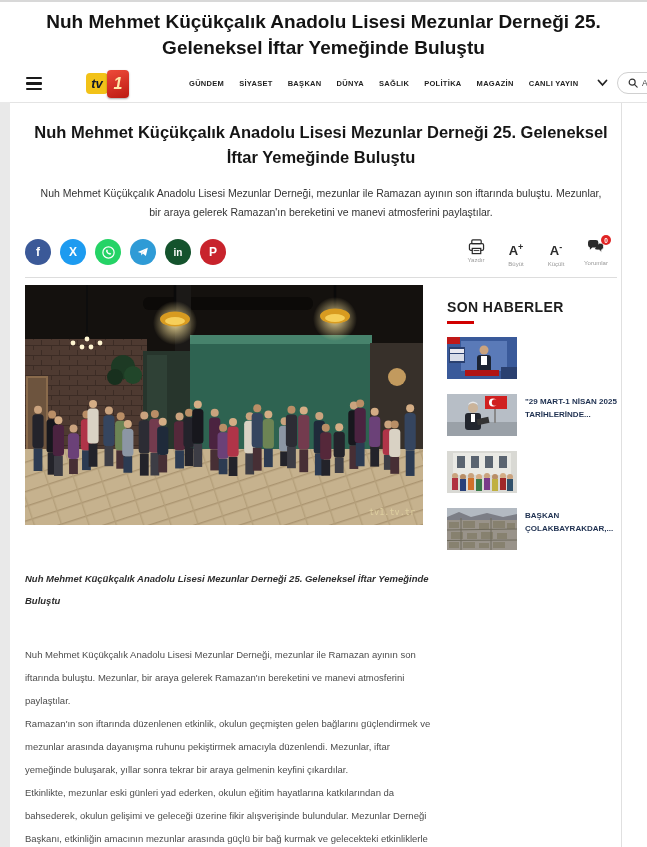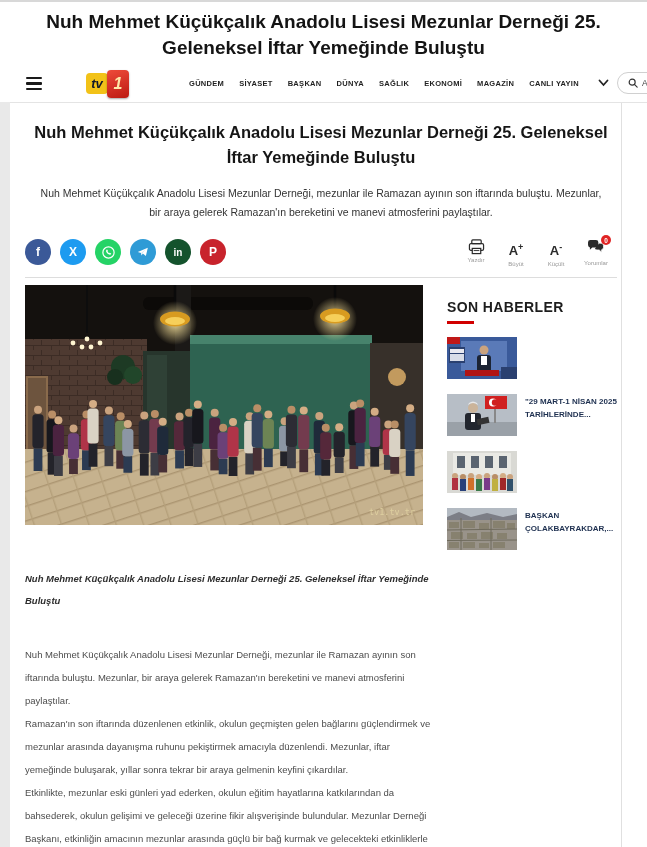--- a/index.html
+++ b/index.html
@@ -151,21 +151,21 @@
   <div class="logo">
     <div class="logo-tv">tv</div>
     <div class="logo-1">1</div>
   </div>
   <nav class="nav">
     <span class="nav-item">GÜNDEM</span>
     <span class="nav-item">SİYASET</span>
     <span class="nav-item">BAŞKAN</span>
     <span class="nav-item">DÜNYA</span>
     <span class="nav-item">SAĞLIK</span>
-    <span class="nav-item">EKONOMİ</span>
+    <span class="nav-item">POLİTİKA</span>
     <span class="nav-item">MAGAZİN</span>
     <span class="nav-item">CANLI YAYIN</span>
     <span class="nav-chevron">
       <svg width="11" height="8" viewBox="0 0 11 8">
           <path d="M1.5 1.5 L5.5 6 L9.5 1.5" fill="none" stroke="#222" stroke-width="1.8" stroke-linecap="round"></path>
         </svg>
     </span>
   </nav>
   <div class="search-pill">
     <svg width="10" height="10" viewBox="0 0 12 12">

